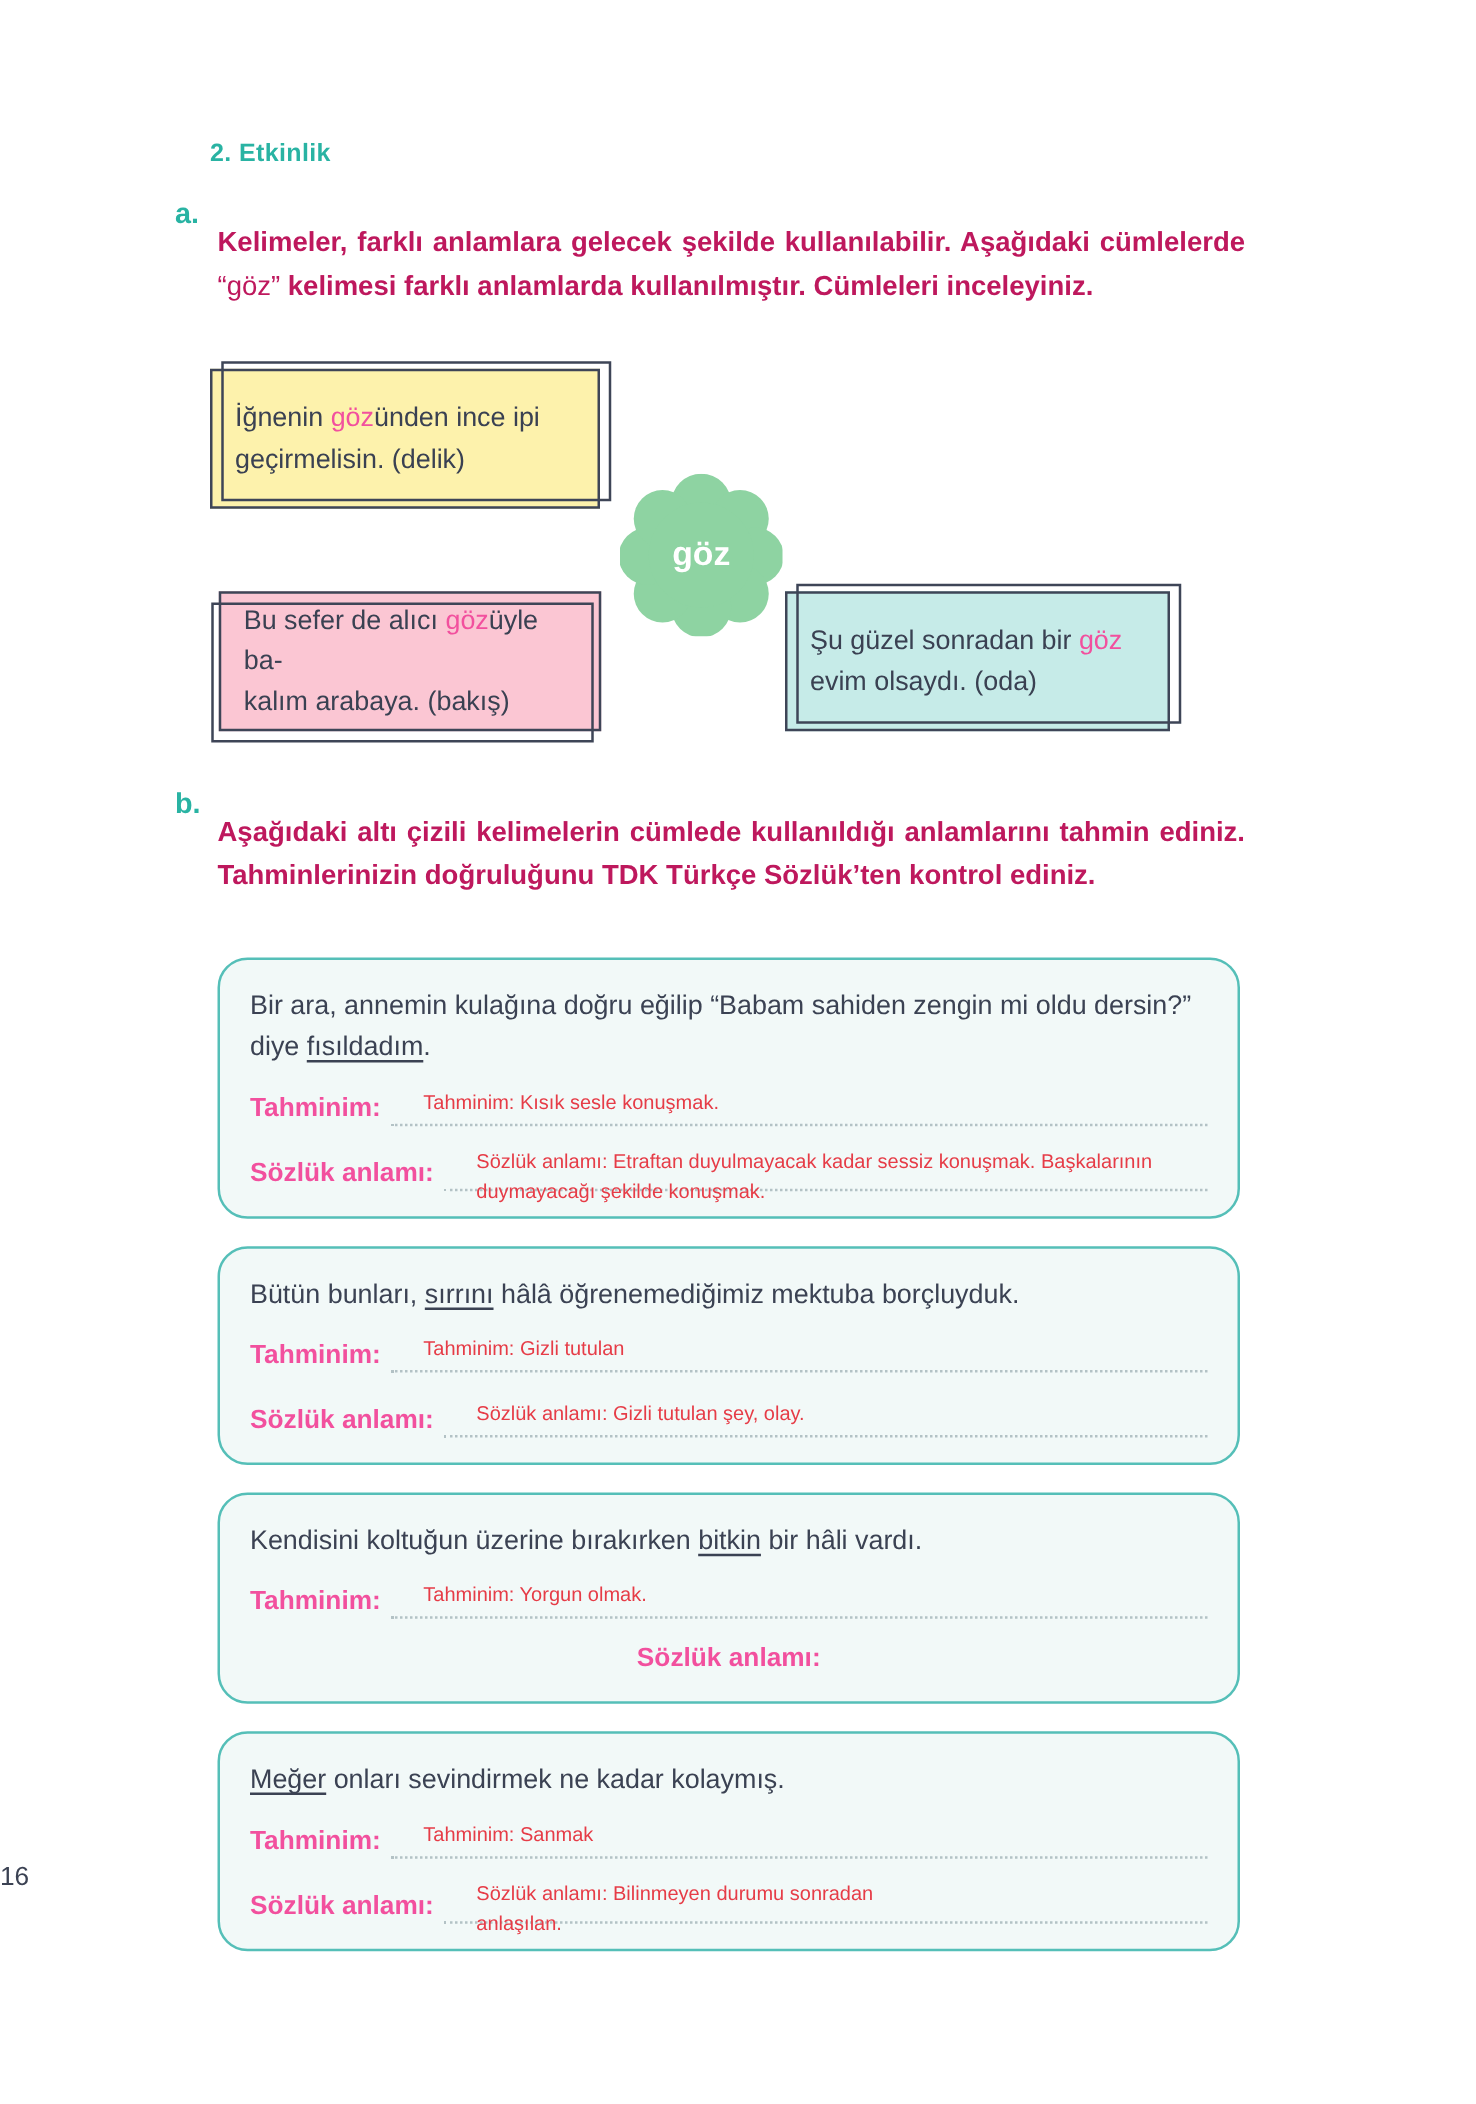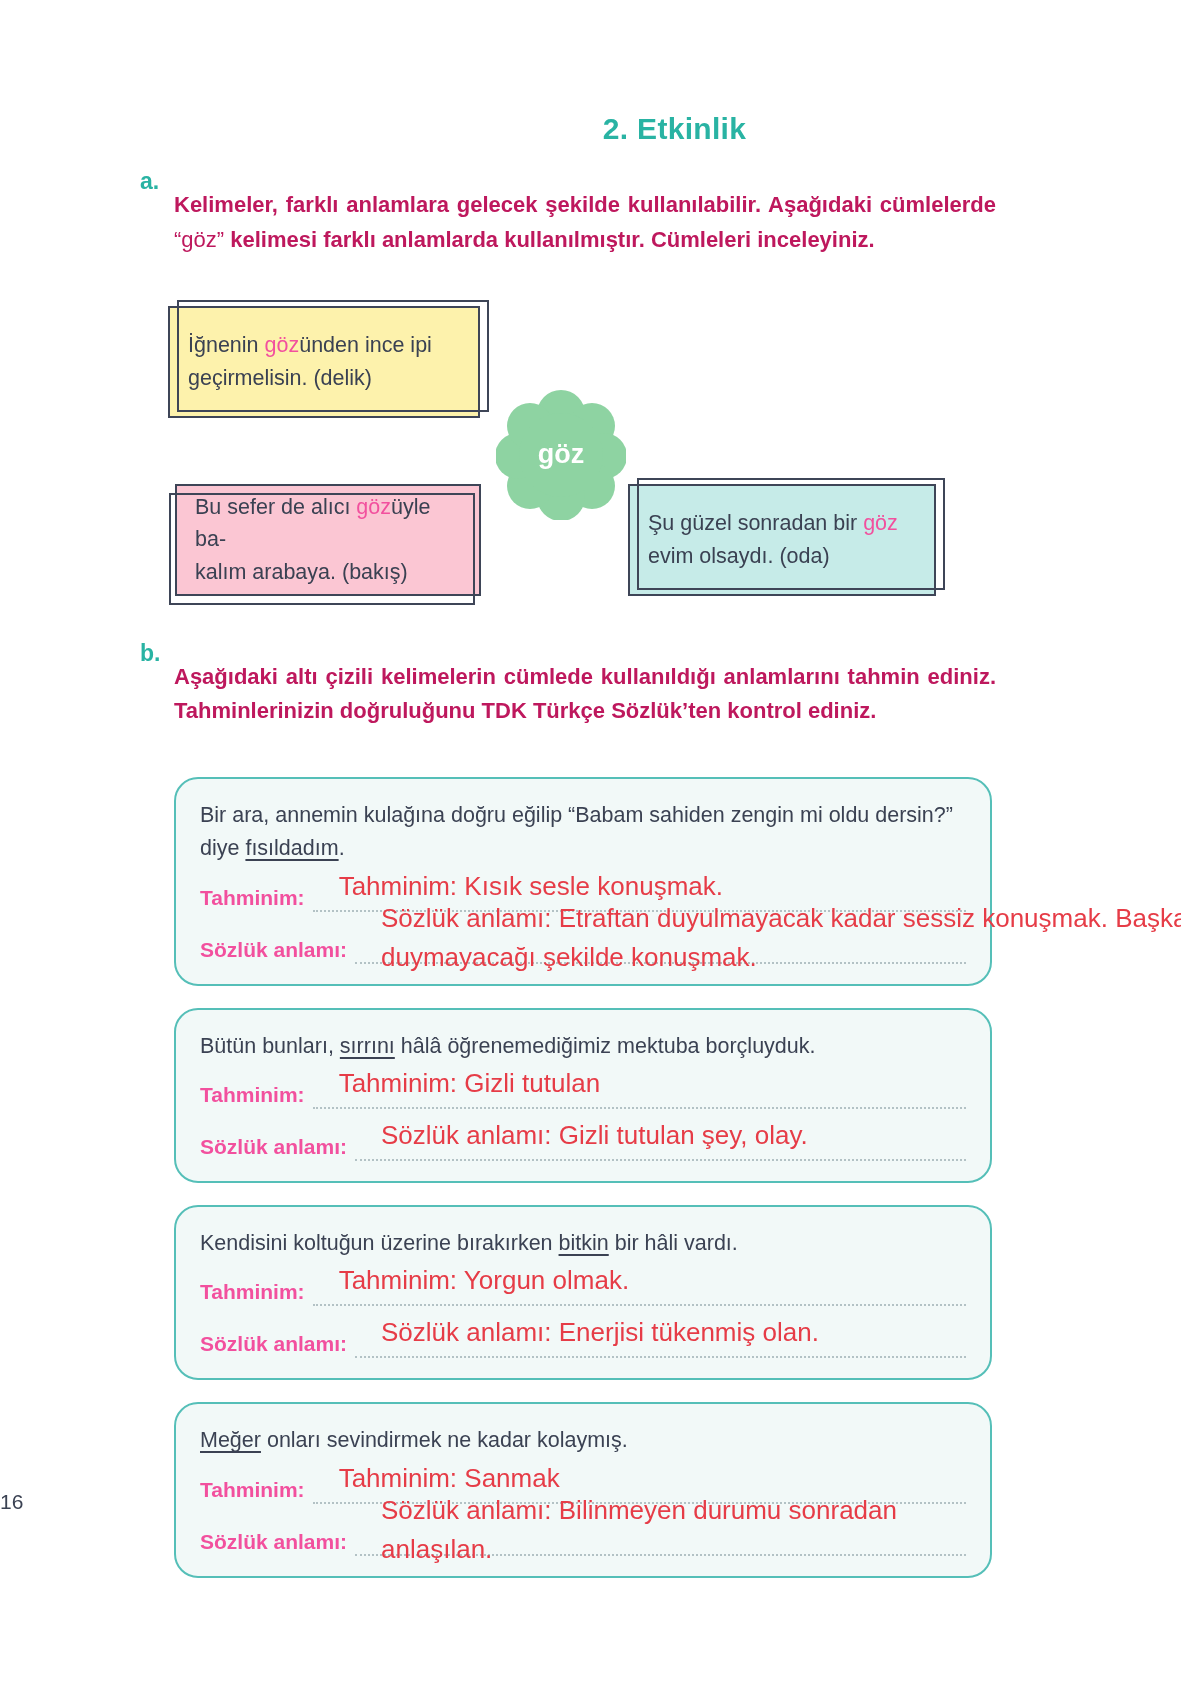--- a/index.html
+++ b/index.html
@@ -6,23 +6,22 @@
   .page {
     position:relative;
     width:1181px; height:1683px;
     background:#ffffff;
     font-family:"Liberation Sans","DejaVu Sans",sans-serif;
     color:#3b4253;
     overflow:hidden;
   }
   .title {
     margin:112px 0 0 168px;
-    font-size:30px; font-weight:bold; color:#29b3a3;
+    font-size:20px; font-weight:bold; color:#29b3a3;
     letter-spacing:0.3px;
-    text-align:center;
   }
   .para { display:flex; margin:20px 0 0 140px; width:856px; }
   .para .lab { width:34px; flex:none; font-weight:bold; color:#29b3a3; font-size:23px; padding-top:2px; }
   .para .txt { flex:1; font-weight:bold; color:#be185d; font-size:22px; line-height:1.58; text-align:justify; }
   .para .txt .regular { font-weight:normal; }
 
   
   .boxes-area { position:relative; margin:26px 0 0 168px; width:790px; height:300px; }
   .acard {
     position:absolute; box-sizing:border-box;
@@ -61,21 +60,21 @@
     background:#f2f9f8;
     padding:18px 24px 20px 24px;
   }
   .sent { margin:2px 0 0 0; font-size:21.5px; line-height:1.55; color:#3b4253; }
   .u { text-decoration:underline; text-underline-offset:4px; text-decoration-thickness:1.5px; }
   .row { display:flex; align-items:flex-end; margin-top:14px; }
   .rlabel { flex:none; font-weight:bold; color:#f2509e; font-size:21px; padding-bottom:2px; }
   .line { flex:1; margin-left:8px; border-bottom:2.5px dotted #b3c2c5; position:relative; height:30px; }
   .ans {
     position:absolute; left:26px; bottom:4px;
-    color:#e63c47; font-size:26px; line-height:1.5;
+    color:#e63c47; font-size:16px; line-height:1.5;
     white-space:pre;
   }
   .ans.two { bottom:-15px; }
   .row.tall { margin-top:20px;justify-content:center; }
 
   .page-number {
     position:absolute; left:0; right:0; top:1490px;
     text-align:left; font-size:21px; color:#3b4253;
   }
 </style>
@@ -171,23 +170,20 @@
     <div class="abox">
       <p class="sent"><span>Kendisini koltuğun üzerine bırakırken </span><span class="u">bitkin</span><span> bir hâli vardı.</span></p>
       <div class="row">
         <span class="rlabel">Tahminim:</span>
         <div class="line">
           <span class="ans">Tahminim: Yorgun olmak.</span>
         </div>
       </div>
       <div class="row tall">
         <span class="rlabel">Sözlük anlamı:</span>
-        <div class="line">
-          <span class="ans">Sözlük anlamı: Enerjisi tükenmiş olan.</span>
-        </div>
       </div>
     </div>
 
     <div class="abox">
       <p class="sent"><span></span><span class="u">Meğer</span><span> onları sevindirmek ne kadar kolaymış.</span></p>
       <div class="row">
         <span class="rlabel">Tahminim:</span>
         <div class="line">
           <span class="ans">Tahminim: Sanmak</span>
         </div>

